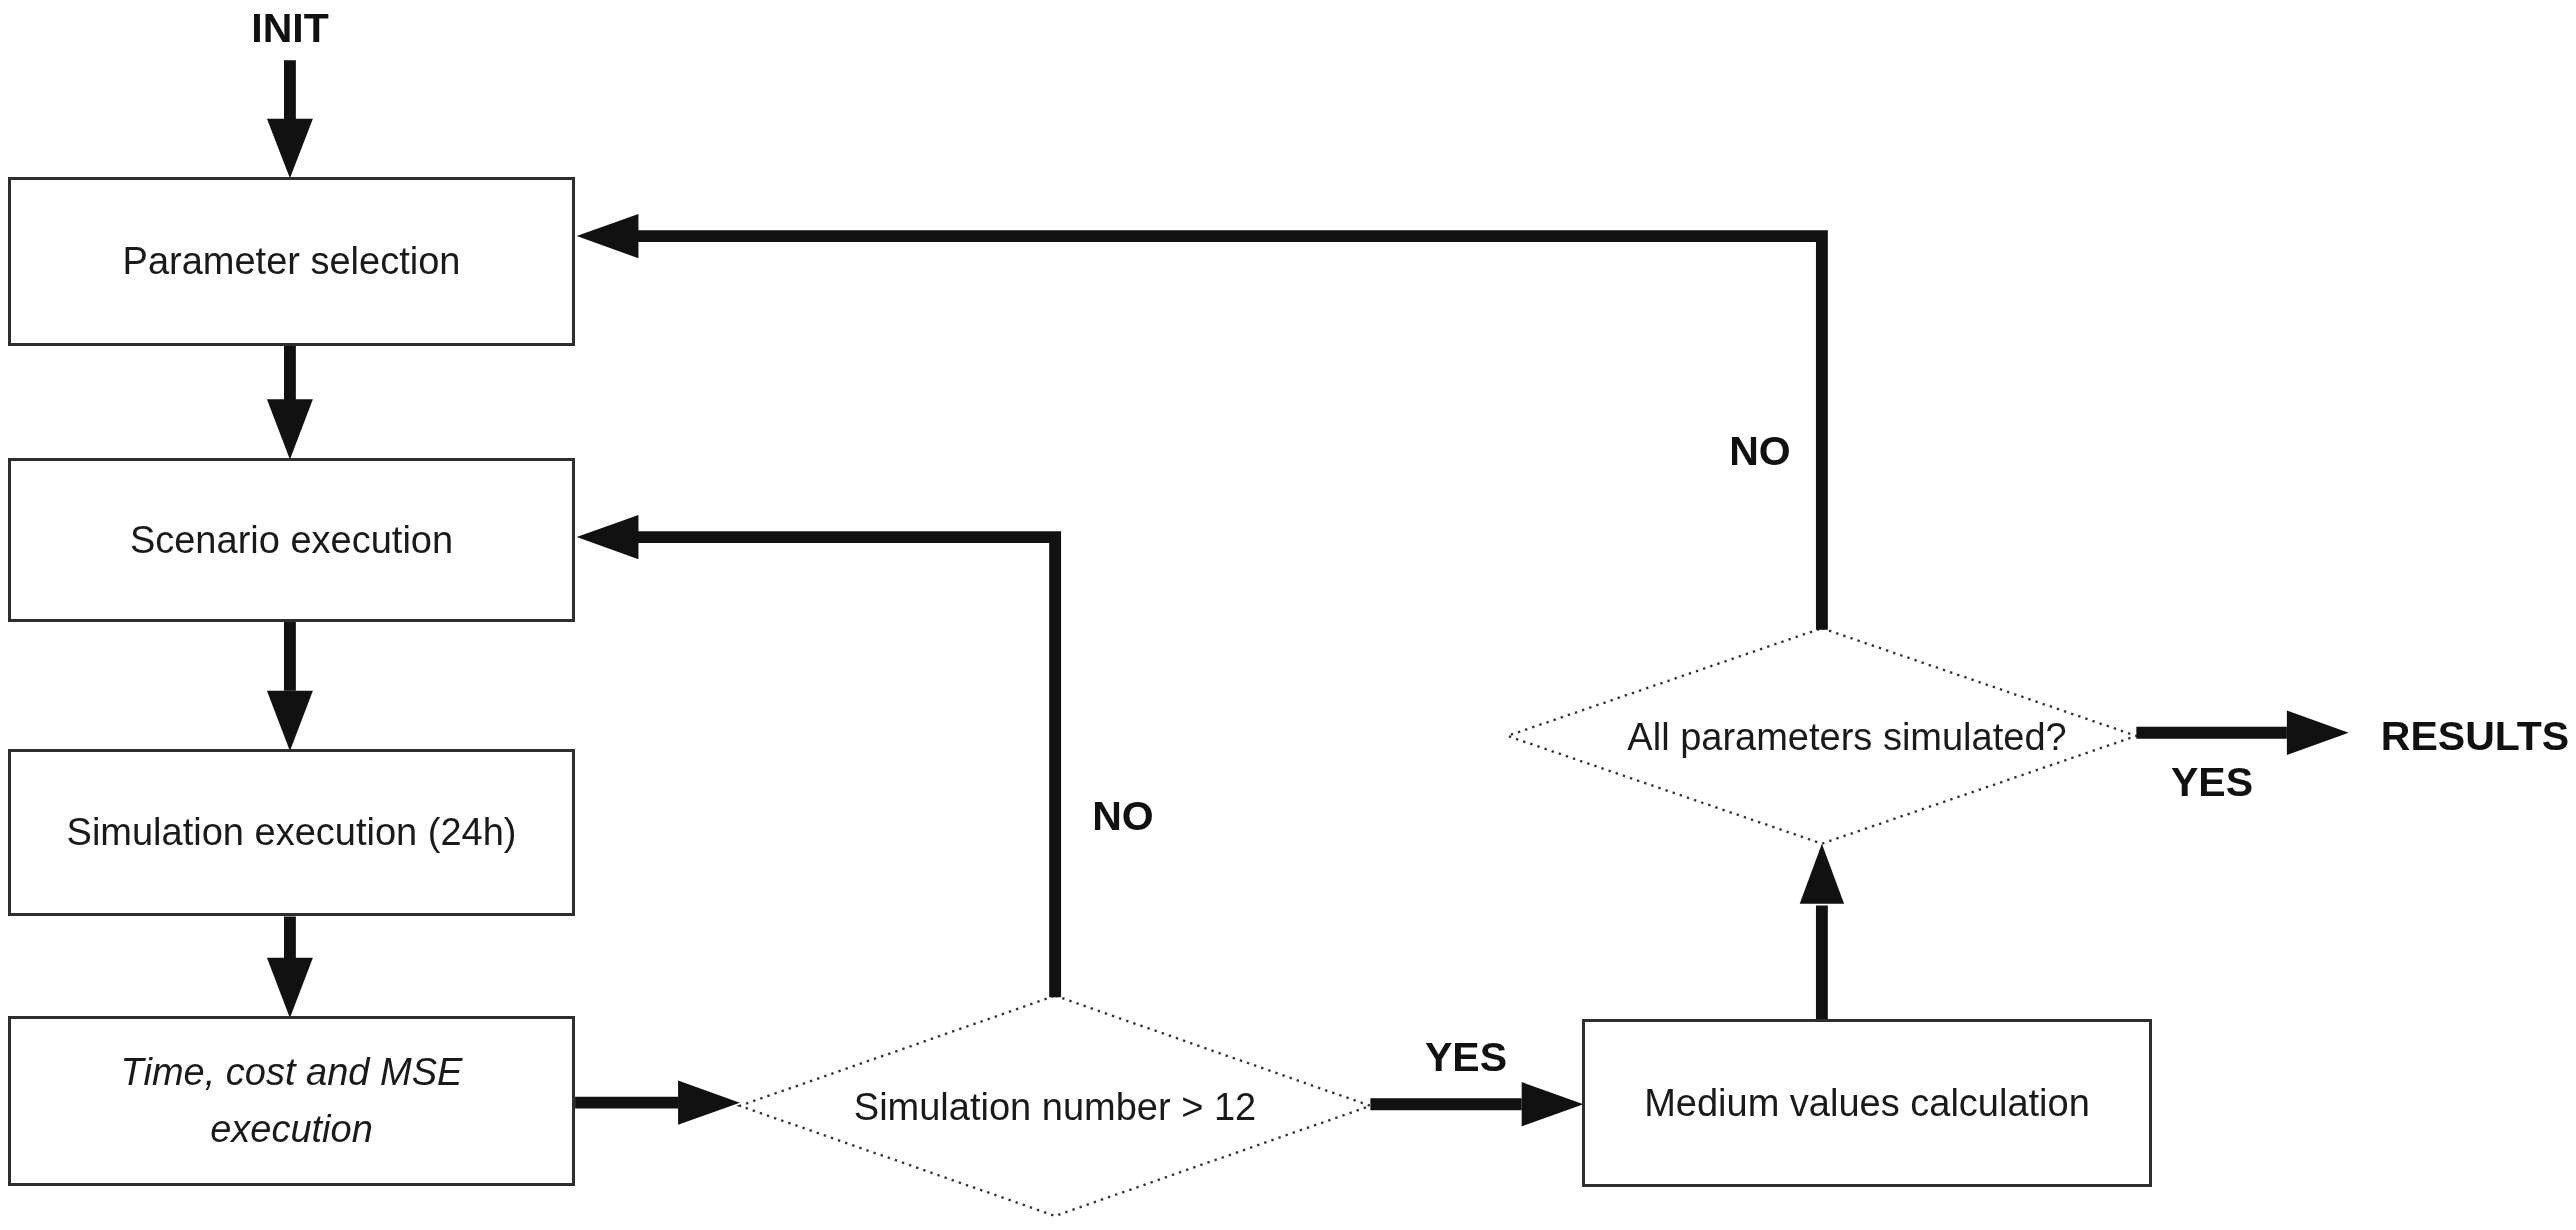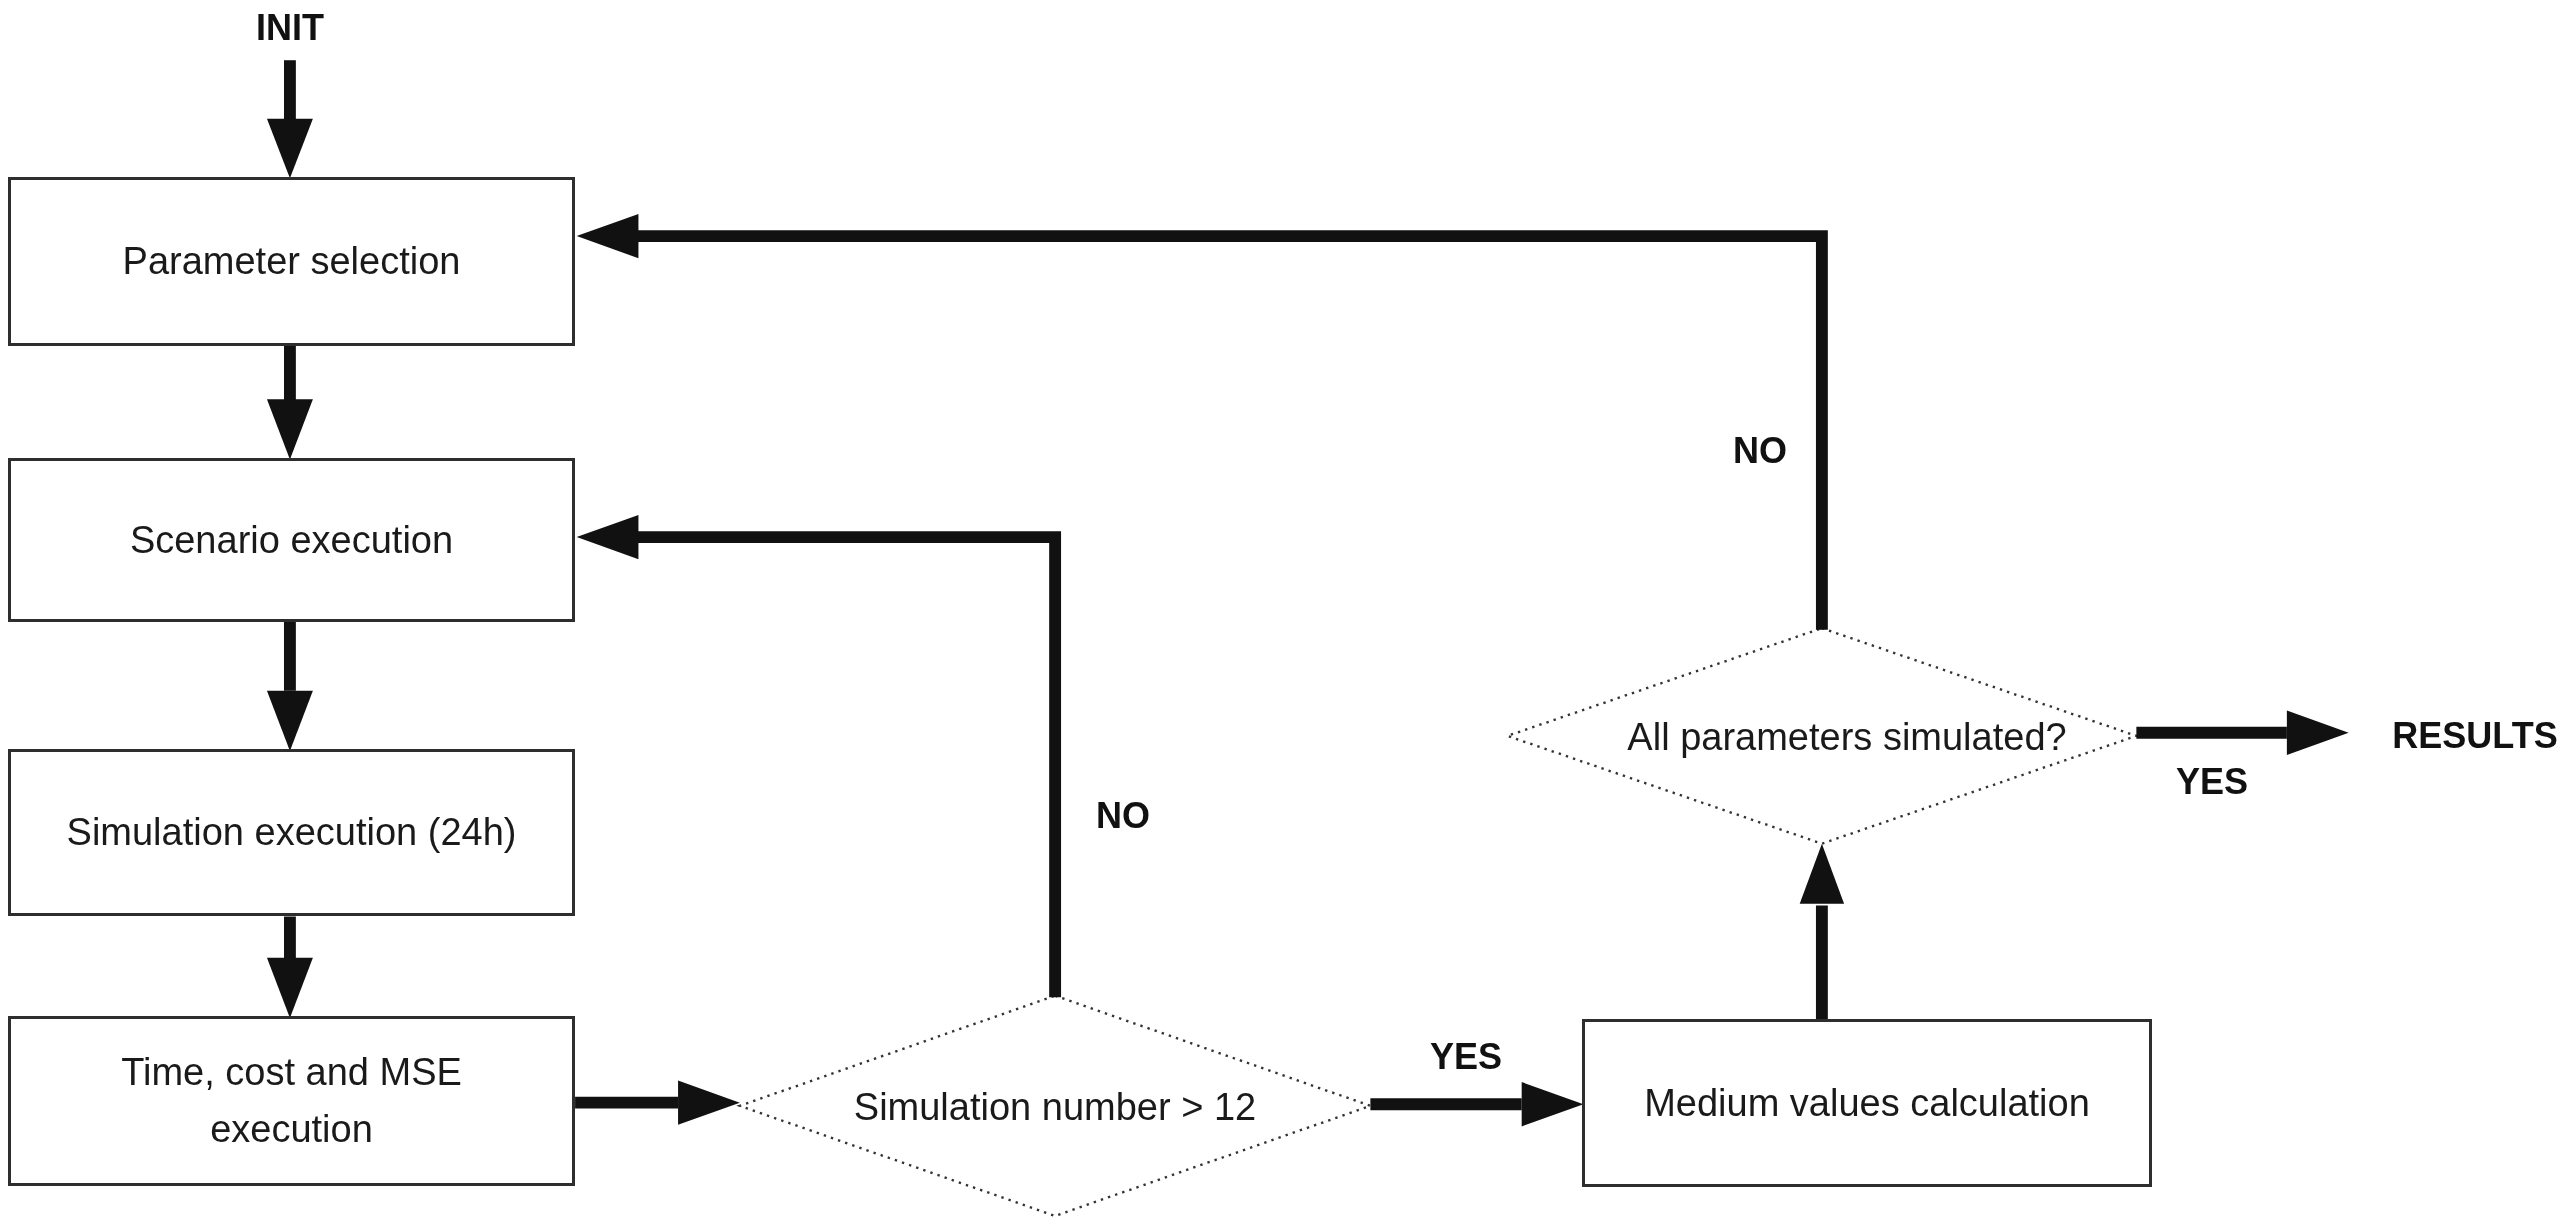--- a/index.html
+++ b/index.html
@@ -47,20 +47,21 @@
     justify-content: center;
     text-align: center;
     font-size: 38px;
     line-height: 1.5;
     color: #1a1a1a;
     white-space: nowrap;
   }
   .box .multiline {
     white-space: normal;
     width: 100%;
+    font-style: italic;
   }
   #box-parameter-selection { left: 8px;   top: 177px;  width: 567px; height: 169px; }
   #box-scenario-generation { left: 8px;   top: 458px;  width: 567px; height: 164px; }
   #box-simulation-execution{ left: 8px;   top: 749px;  width: 567px; height: 167px; }
   #box-analysis            { left: 8px;   top: 1016px; width: 567px; height: 170px; }
   #box-medium-values       { left: 1582px; top: 1019px; width: 570px; height: 168px; }
 
   .decision-label {
     position: absolute;
     transform: translate(-50%, -50%);
@@ -68,21 +69,21 @@
     color: #1a1a1a;
     white-space: nowrap;
   }
   #dlabel-simulation-number { left: 1055px; top: 1107px; text-align: center; }
   #dlabel-all-parameters    { left: 1822px; top: 737px; margin-left: 25px;  }
 
   .flow-label {
     position: absolute;
     transform: translate(-50%, -50%);
     font-weight: bold;
-    font-size: 36px;
+    font-size: 41px;
     color: #111111;
     white-space: nowrap;
     letter-spacing: 0px;
   }
   #label-init    { left: 290px;  top: 28px;   }
   #label-no-sim  { left: 1123px; top: 816px; }
   #label-yes-sim { left: 1466px; top: 1057px; }
   #label-no-par  { left: 1760px; top: 451px;  }
   #label-yes-par { left: 2212px; top: 782px;  }
   #label-results { left: 2475px; top: 736px;  }

